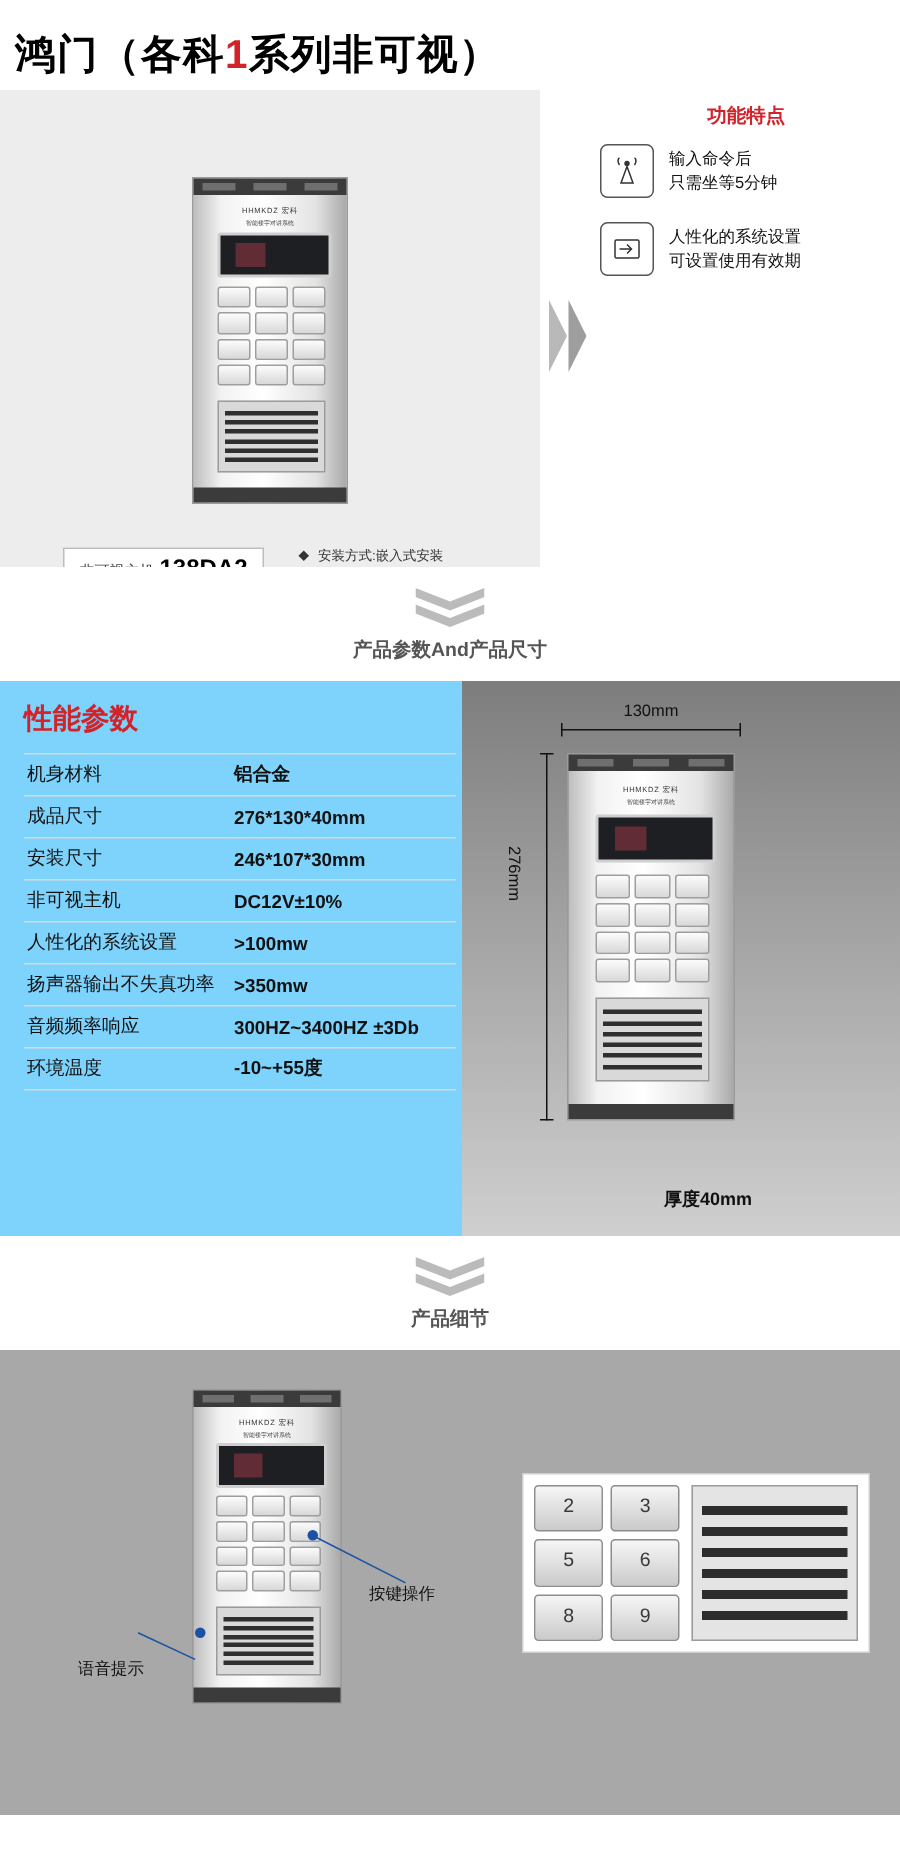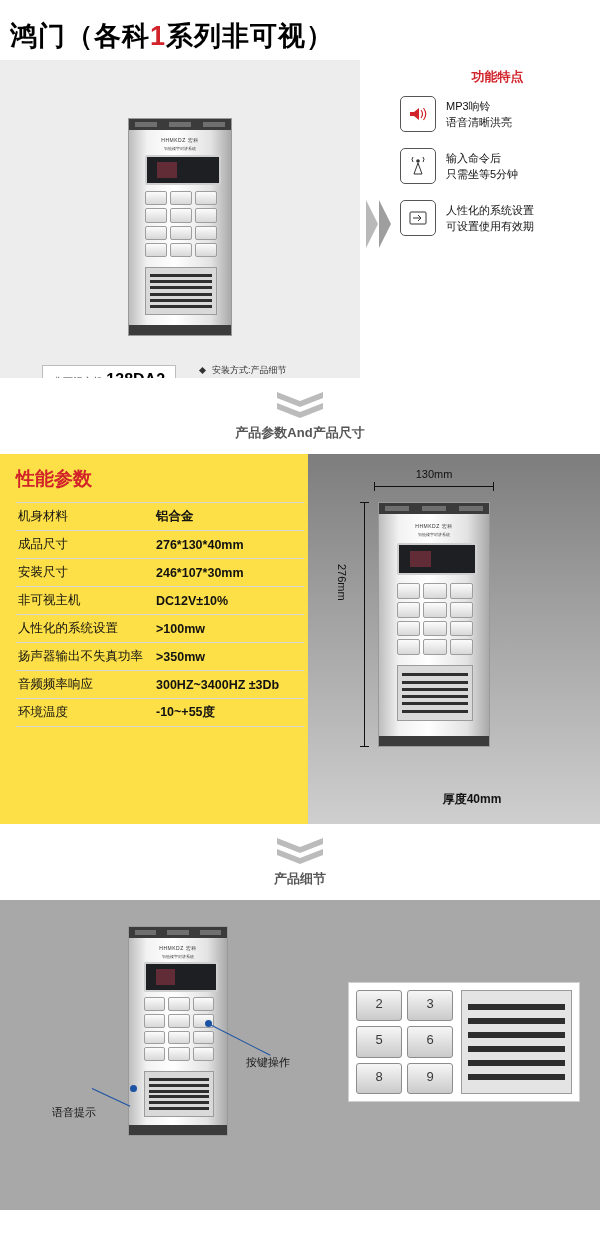--- a/index.html
+++ b/index.html
@@ -147,21 +147,21 @@
   .divider{
     text-align:center;padding:14px 0 6px;background:#fff;
   }
   .chev{display:block;margin:0 auto;}
   .divider-label{
     text-align:center;font-size:13px;color:#555;font-weight:bold;padding-bottom:12px;
   }
 
   
   .params{
-    position:relative;height:370px;background:#fde047;
+    position:relative;height:370px;background:#7dd3fc;
   }
   .params-left{position:absolute;left:0;top:0;width:320px;padding:8px 0 0 16px;box-sizing:border-box;}
   .params-title{color:#d2232a;font-size:19px;font-weight:bold;margin:4px 0 10px 0;}
   table.ptab{border-collapse:collapse;width:288px;font-size:12.5px;}
   table.ptab td{
     border-top:1px solid #d8d8d8;border-bottom:1px solid #d8d8d8;
     padding:5px 2px;color:#111;
   }
   table.ptab td.k{width:132px;}
   table.ptab td.v{padding-left:4px;font-weight:bold;}
@@ -273,45 +273,32 @@
       <div class="dev-foot"></div>
     </div>
 
     <div class="spec-box">
       <span class="small">非可视主机</span>
       <span class="big">138DA2</span>
     </div>
 
     <div class="spec-list">
       <ul>
-        <li>安装方式:产品细节</li>
+        <li>安装方式:嵌入式安装</li>
 
       </ul>
     </div>
 
     <div class="big-arrow">
       <span></span><span class="s2"></span>
     </div>
 
     <div class="features">
       <div class="feat-title">功能特点</div>
 
-      <div class="feat-row">
-        <div class="feat-icon">
-          <svg width="20" height="16" viewBox="0 0 20 16">
-              <polygon points="2,6 6,6 11,2 11,14 6,10 2,10" fill="#d2232a"></polygon>
-              <path d="M13 4 q3 4 0 8" stroke="#d2232a" fill="none" stroke-width="1.2"></path>
-              <path d="M15.5 2 q4.5 6 0 12" stroke="#d2232a" fill="none" stroke-width="1.2"></path>
-            </svg>
-        </div>
-        <div class="feat-txt">
-          <div>MP3响铃</div>
-          <div>语音清晰洪亮</div>
-        </div>
-      </div>
 
 
       <div class="feat-row">
         <div class="feat-icon">
           <svg width="20" height="18" viewBox="0 0 20 18">
               <circle cx="10" cy="4" r="1.8" fill="#333"></circle>
               <path d="M5 5 q-2-3 0-5" stroke="#333" fill="none" stroke-width="1"></path>
               <path d="M15 5 q2-3 0-5" stroke="#333" fill="none" stroke-width="1"></path>
               <polygon points="10,6 6,17 14,17" fill="none" stroke="#333" stroke-width="1"></polygon>
             </svg>

